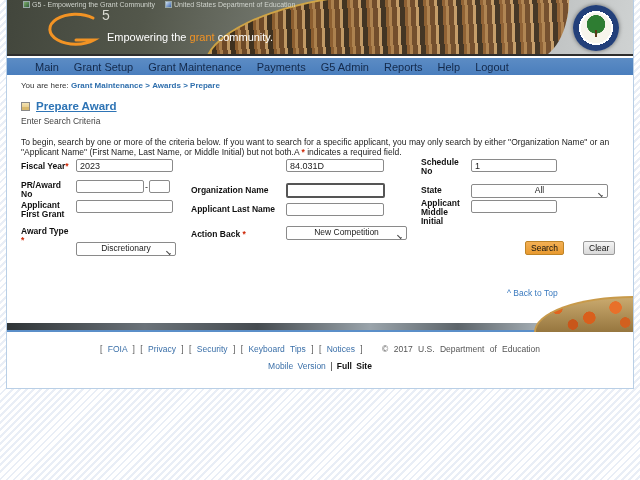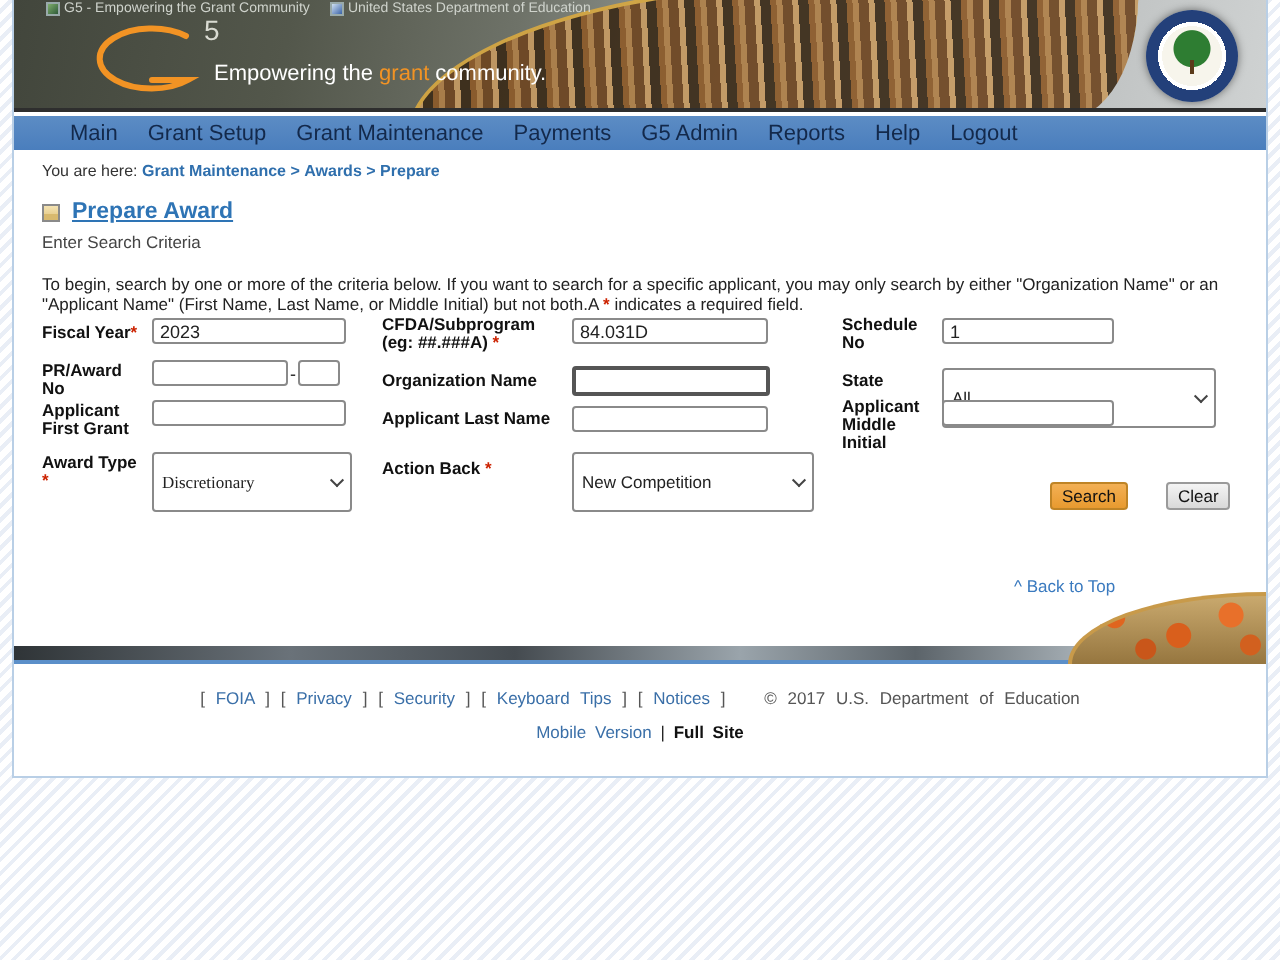--- a/index.html
+++ b/index.html
@@ -62,22 +62,22 @@
   .instr { position:absolute; left:14px; top:137px; width:604px; font-size:8.5px; line-height:10px; color:#222; }
   .req { color:#cc2200; font-weight:bold; }
   
   .lbl { position:absolute; font-size:8.5px; font-weight:bold; color:#111; line-height:9px; }
   .fld {
     position:absolute; height:13px; border:1px solid #8a8a8a; border-radius:2px;
     background:#fff; font-size:9px; font-family:"Liberation Sans",sans-serif; padding:0 3px; color:#222;
   }
   .focusfld { border:2px solid #555; }
   .select {
-    position:absolute; height:30px; border:1px solid #8a8a8a; border-radius:2px; background:#fff;
-    font-size:8.5px; color:#222; display:flex; align-items:center; padding:0 4px; cursor:pointer;
+    position:absolute; height:14px; border:1px solid #8a8a8a; border-radius:2px; background:#fff;
+    font-size:8.5px; color:#222; display:flex; align-items:center; padding:0 4px; cursor:pointer;flex-direction:column;
   }
   .select .chev {
     margin-left:auto; width:5px; height:5px; border-right:1.5px solid #444; border-bottom:1.5px solid #444;
     transform:rotate(45deg) translate(-1px,-1px);
   }
   .dash { position:absolute; font-size:9px; color:#222; }
   .btn {
     position:absolute; height:14px; font-size:8.5px; padding:0 5px; cursor:pointer; border-radius:2px;
     font-family:"Liberation Sans",sans-serif; color:#111;
   }
@@ -161,21 +161,20 @@
     <span>Prepare Award</span>
   </div>
 
   <div class="shead">Enter Search Criteria</div>
 
   <div class="instr"><span>To begin, search by one or more of the criteria below. If you want to search for a specific applicant, you may only search by either "Organization Name" or an "Applicant Name" (First Name, Last Name, or Middle Initial) but not both.A </span><span class="req">*</span><span> indicates a required field.</span></div>
 
   <div class="lbl" style="left:14px; top:162px; width:60px;"><span>Fiscal Year</span><span class="req">*</span></div>
   <input class="fld" style="left: 69px; top: 159px; width: 97px;" value="2023">
 
-  <div class="lbl" style="left:184px; top:158px; width:95px;"><span>CFDA/Subprogram</span><br><span>(eg: ##.###A) </span><span class="req">*</span></div>
   <input class="fld" style="left: 279px; top: 159px; width: 98px;" value="84.031D">
 
   <div class="lbl" style="left:414px; top:158px; width:42px;">Schedule No</div>
   <input class="fld" style="left: 464px; top: 159px; width: 86px;" value="1">
 
   <div class="lbl" style="left:14px; top:181px; width:48px;">PR/Award No</div>
   <input class="fld" style="left: 69px; top: 180px; width: 68px;" value="">
   <span class="dash" style="left:138px; top:182px;">-</span>
   <input class="fld" style="left: 142px; top: 180px; width: 21px;" value="">
 
@@ -191,21 +190,21 @@
   <div class="lbl" style="left:14px; top:201px; width:50px;">Applicant First Grant</div>
   <input class="fld" style="left: 69px; top: 200px; width: 97px;" value="">
 
   <div class="lbl" style="left:184px; top:205px; width:105px;">Applicant Last Name</div>
   <input class="fld" style="left: 279px; top: 203px; width: 98px;" value="">
 
   <div class="lbl" style="left:414px; top:199px; width:44px;">Applicant Middle Initial</div>
   <input class="fld" style="left: 464px; top: 200px; width: 86px;" value="">
 
   <div class="lbl" style="left:14px; top:227px; width:60px;"><span>Award Type</span><br><span class="req">*</span></div>
-  <div class="select" style="left:69px; top:226px; width:100px;font-family:Liberation Serif, serif;">
+  <div class="select" style="left:69px; top:242px; width:100px;">
     <span>Discretionary</span>
     <span class="chev"></span>
   </div>
 
   <div class="lbl" style="left:184px; top:230px; width:80px;"><span>Action Back </span><span class="req">*</span></div>
   <div class="select" style="left:279px; top:226px; width:121px;">
     <span>New Competition</span>
     <span class="chev"></span>
   </div>
 

